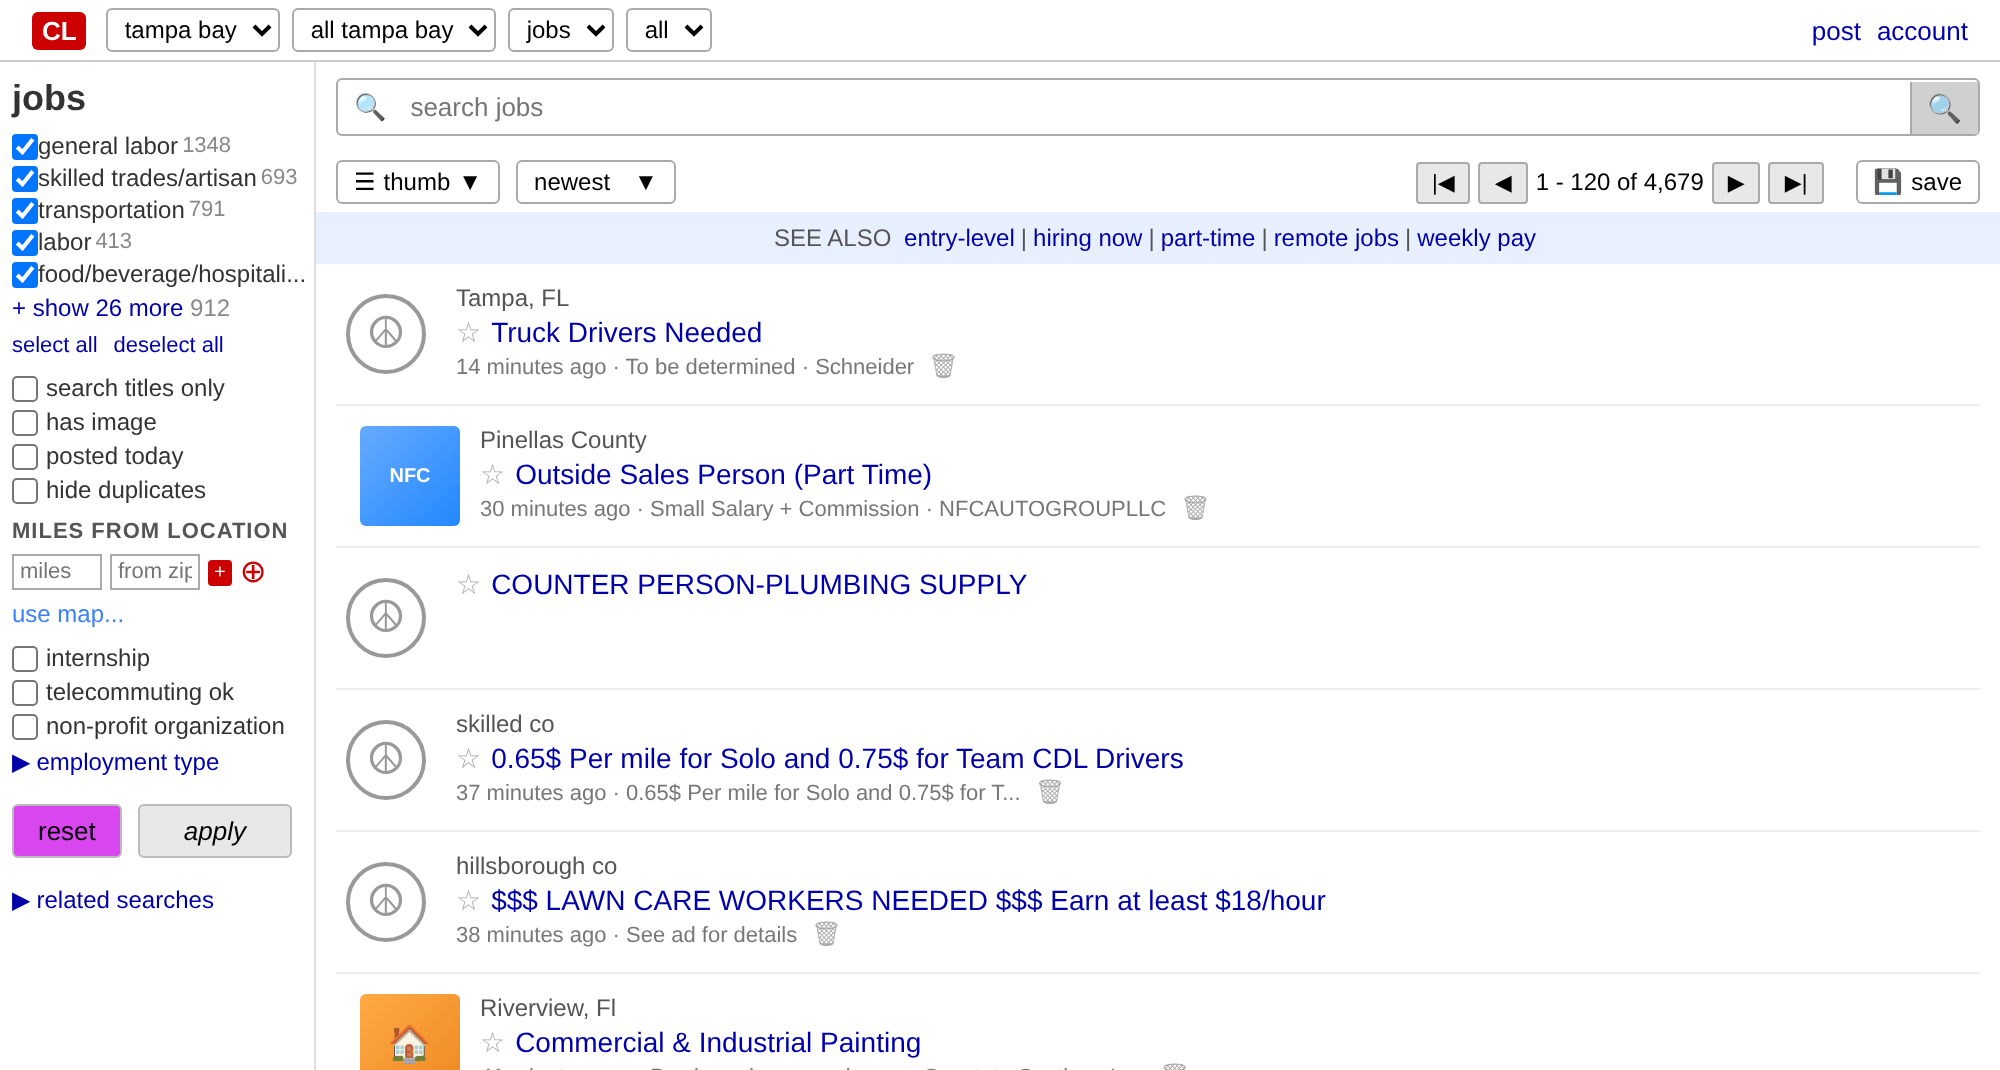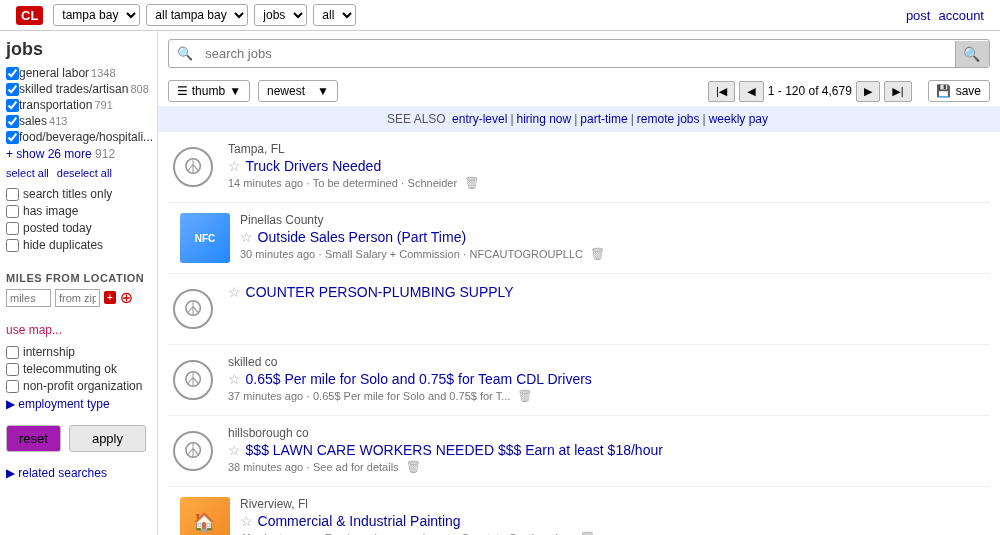--- a/index.html
+++ b/index.html
@@ -68,45 +68,46 @@
     .category-count { color: #888; font-size: 11px; margin-left: 2px; }
     .show-more { color: #00a; cursor: pointer; font-size: 12px; margin: 3px 0 6px 0; }
     .show-more span { color: #888; }
     .select-links { display: flex; gap: 8px; font-size: 11px; margin-bottom: 8px; }
     .select-links a { color: #00a; text-decoration: none; cursor: pointer; }
 
     .filter-section { margin-top: 4px; }
     .filter-item { display: flex; align-items: center; gap: 4px; margin-bottom: 3px; font-size: 12px; }
     .filter-item input[type=checkbox] { margin: 0; }
 
-    .miles-section { margin-top: 20px; font-size: 11px; color: #555; font-weight: bold; text-transform: uppercase; letter-spacing: 0.5px; }
+    .miles-section { margin-top: 8px; font-size: 11px; color: #555; font-weight: bold; text-transform: uppercase; letter-spacing: 0.5px; }
     .miles-inputs { display: flex; align-items: center; gap: 4px; margin-top: 4px; }
     .miles-inputs input[type=text] { width: 45px; font-size: 11px; border: 1px solid #aaa; padding: 2px 3px; }
     .miles-inputs .from-zip { width: 55px; }
-    .use-map-link { color: #be185d; font-size: 12px; cursor: pointer; text-decoration: none; margin-top: 16px; display: block; }
+    .use-map-link { color: #3b82f6; font-size: 12px; cursor: pointer; text-decoration: none; margin-top: 4px; display: block; }
 
     .extra-filters { margin-top: 8px; }
     .employment-type { color: #00a; font-size: 12px; cursor: pointer; margin-top: 4px; display: flex; align-items: center; gap: 3px; }
 
     .button-row { display: flex; gap: 8px; margin-top: 14px; }
     .btn-reset {
-      background: #a21caf;
+      background: #d946ef;
       border: 1px solid #bbb;
       padding: 5px 12px;
       font-size: 13px;
       cursor: pointer;
       border-radius: 3px;
     }
     .btn-apply {
       background: #e8e8e8;
       border: 1px solid #bbb;
       padding: 5px 22px;
       font-size: 13px;
       cursor: pointer;
       border-radius: 3px;
+      font-style: italic;
     }
 
     .related-searches { margin-top: 14px; color: #00a; font-size: 12px; cursor: pointer; display: flex; align-items: center; gap: 3px; }
 
     
     .content {
       flex: 1;
       padding: 0;
     }
 
@@ -283,30 +284,30 @@
     <div class="sidebar-title">jobs</div>
 
     <div class="category-item">
       <input type="checkbox" checked="" style="">
       <span class="category-label">general labor</span>
       <span class="category-count">1348</span>
     </div>
     <div class="category-item">
       <input type="checkbox" checked="" style="">
       <span class="category-label">skilled trades/artisan</span>
-      <span class="category-count">808</span>
+      <span class="category-count">693</span>
     </div>
     <div class="category-item">
       <input type="checkbox" checked="" style="">
       <span class="category-label">transportation</span>
       <span class="category-count">791</span>
     </div>
     <div class="category-item">
       <input type="checkbox" checked="" style="">
-      <span class="category-label">sales</span>
+      <span class="category-label">labor</span>
       <span class="category-count">413</span>
     </div>
     <div class="category-item">
       <input type="checkbox" checked="" style="">
       <span class="category-label">food/beverage/hospitali...</span>
     </div>
 
     <div class="show-more">+ show 26 more <span>912</span></div>
     <div class="select-links">
       <a href="#">select all</a>

